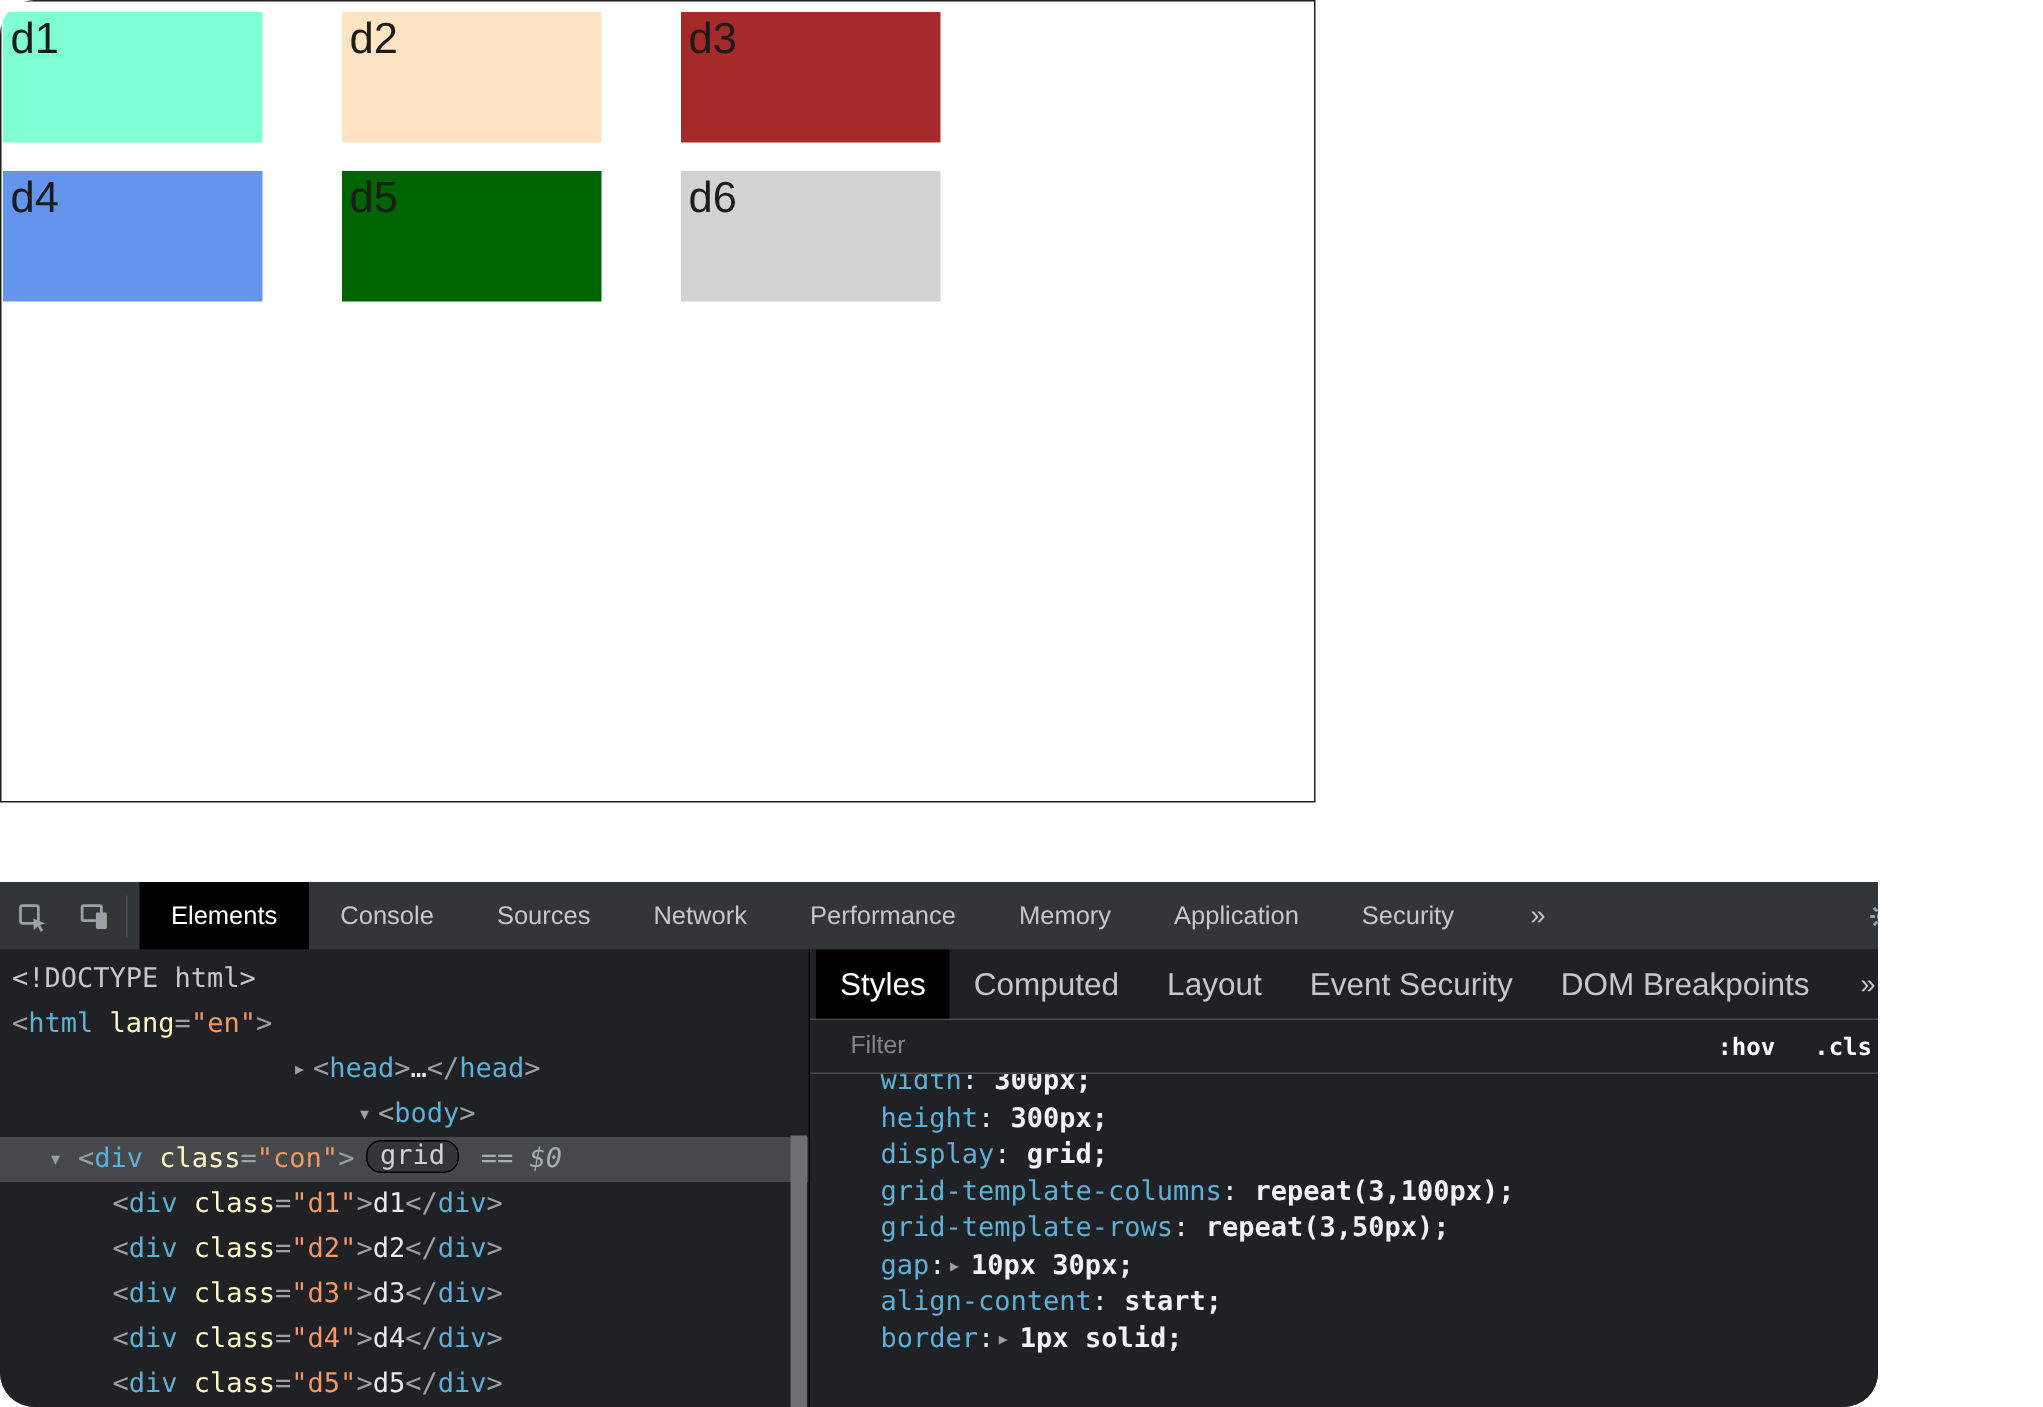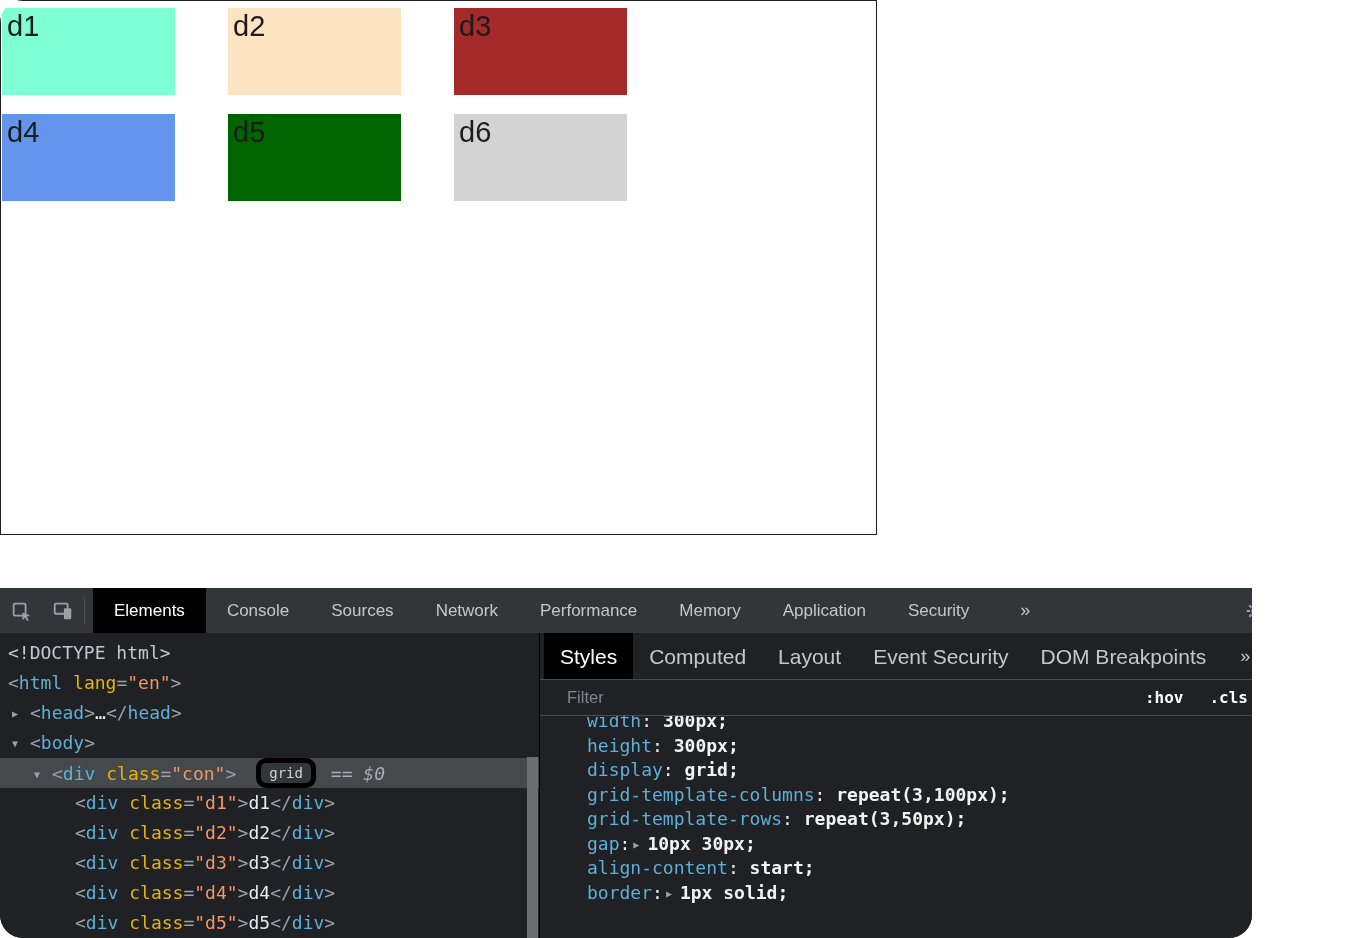--- a/index.html
+++ b/index.html
@@ -32,34 +32,34 @@
 
   .content { display:flex; height:305px; }
 
   
   .tree-pane { width:540px; position:relative; padding-top:5px; overflow:hidden;
                border-right:1px solid #000; background:#202124;
                font-family:"DejaVu Sans Mono","Liberation Mono",monospace; font-size:18px; }
   .dom-line { height:30px; line-height:30px; white-space:pre; }
   .dom-line.selected { background:#45494c; }
   .ind0 { padding-left:8px; }
-  .ind1 { padding-left:12px; }
+  .ind1 { padding-left:12px;text-align:center; }
   .ind2 { padding-left:34px; }
   .ind3 { padding-left:75px; }
   .arrow { display:inline-block; width:18px; font-size:10px; color:#9aa0a6; vertical-align:2px; }
   .tk-doctype { color:#c3c8cd; }
   .tk-br  { color:#9aa0a6; }
   .tk-pl  { color:#9aa0a6; }
   .tk-tag { color:#5db0d7; }
-  .tk-attr{ color:#eab308; }
+  .tk-attr{ color:#fef9c3; }
   .tk-val { color:#f29766; }
   .tk-txt { color:#e8eaed; }
   .tk-hint{ color:#a8adb2; font-style:italic; }
-  .tk-badge { display:inline-block; border:5px solid #000000; border-radius:10px; padding:0 8px;
-              margin:0 4px 0 20px; font-size:14px; line-height:20px; color:#d0d3d6;
+  .tk-badge { display:inline-block; border:1px solid #000000; border-radius:10px; padding:0 8px;
+              margin:0 4px 0 8px; font-size:18px; line-height:20px; color:#d0d3d6;
               background:rgba(0,0,0,.25); vertical-align:2px; }
   .vthumb { position:absolute; top:124px; right:1px; width:11px; height:181px; background:#6b6f72; }
 
   
   .styles-pane { flex:1; min-width:0; display:flex; flex-direction:column; background:#202124; }
   .sp-tabs { height:47px; display:flex; align-items:stretch; border-bottom:1px solid #494c50; padding-left:4px; }
   .sp-tab { padding:0 16px; line-height:47px; font-size:21px; color:#c5c8ca; white-space:nowrap; }
   .sp-tab.selected { background:#000; color:#fff; }
   .sp-more { line-height:47px; margin-left:18px; font-size:18px; color:#c5c8ca; }
   .filter-row { height:36px; display:flex; align-items:center; border-bottom:1px solid #494c50;

